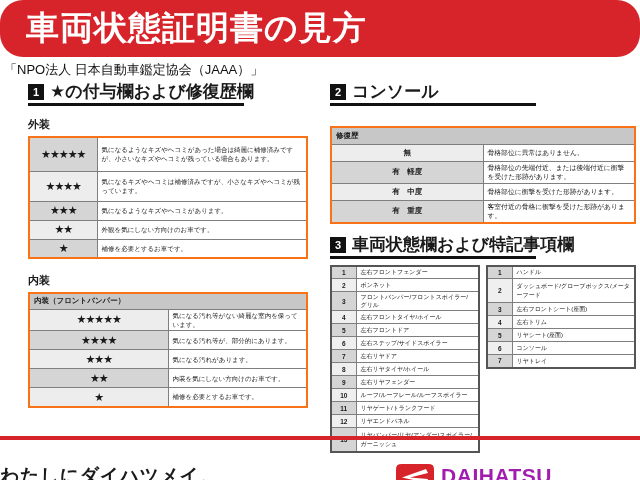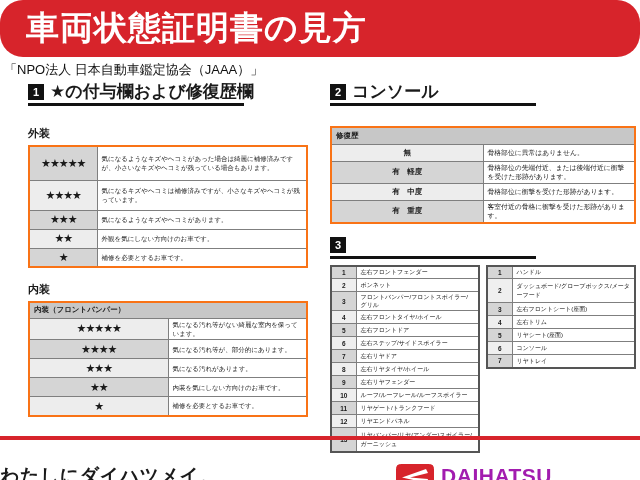--- a/index.html
+++ b/index.html
@@ -22,21 +22,21 @@
     padding-bottom:3px;box-sizing:border-box;}
   .sec-num{flex:0 0 auto;width:16px;height:16px;background:#111;color:#fff;
     font-size:11px;font-weight:bold;display:flex;align-items:center;justify-content:center;}
   .sec-title{font-size:17px;font-weight:bold;white-space:nowrap;line-height:16px;}
   
   .col-left{position:absolute;left:28px;top:84px;width:280px;}
   .col-right{position:absolute;left:330px;top:84px;width:306px;}
   .head-s1{width:216px;}
   .head-s2{width:206px;}
   .head-s3{width:206px;margin-top:13px;}
-  .grp-label{font-size:11px;font-weight:bold;margin:20px 0 4px 0;}
+  .grp-label{font-size:11px;font-weight:bold;margin:11px 0 4px 0;}
   
   table{border-collapse:collapse;table-layout:fixed;}
   .rate-table,.repair-table{width:100%;border:2px solid #f97316;}
   .rate-table td,.repair-table td,.parts-table td{
     border:1px solid #7f7f7f;padding:1px 4px;box-sizing:border-box;overflow:hidden;}
   .thead-cell{background:#c7c7c7;font-weight:bold;font-size:7.5px;height:16px;padding-left:8px;}
   .rate-table .stars{width:68px;text-align:center;font-size:11px;letter-spacing:-1px;
     font-weight:bold;white-space:nowrap;}
   .rate-table .desc{font-size:6.5px;line-height:1.45;background:#fff;}
   .rate-table tr:nth-child(even) .stars{background:#ededed;}
@@ -161,20 +161,21 @@
     </tr>
     <tr>
       <td class="grade">有　重度</td>
       <td class="desc">客室付近の骨格に衝撃を受けた形跡があります。</td>
     </tr>
   </tbody>
     </table>
 
   <div class="sec-head head-s3">
     <span class="sec-num">3</span>
+    <span class="sec-title">車両状態欄および特記事項欄</span>
   </div>
 
   <div class="parts-wrap">
     <table class="parts-table">
       <tbody>
           <tr>
         <td class="no">1</td>
         <td class="pname">左右フロントフェンダー</td>
       </tr>
       <tr>

